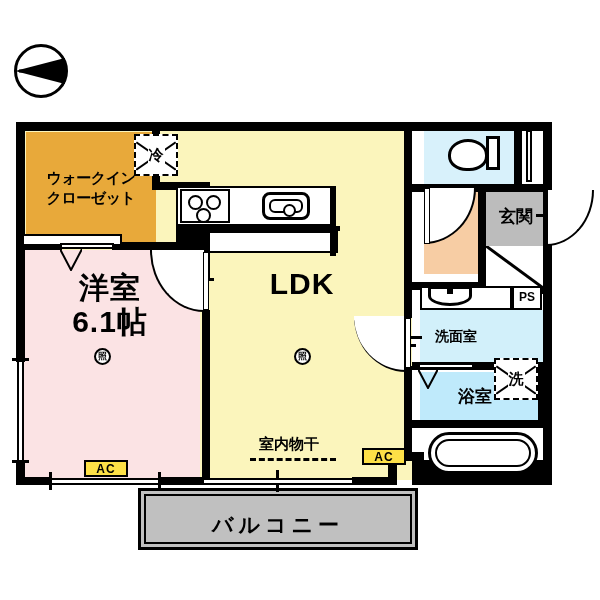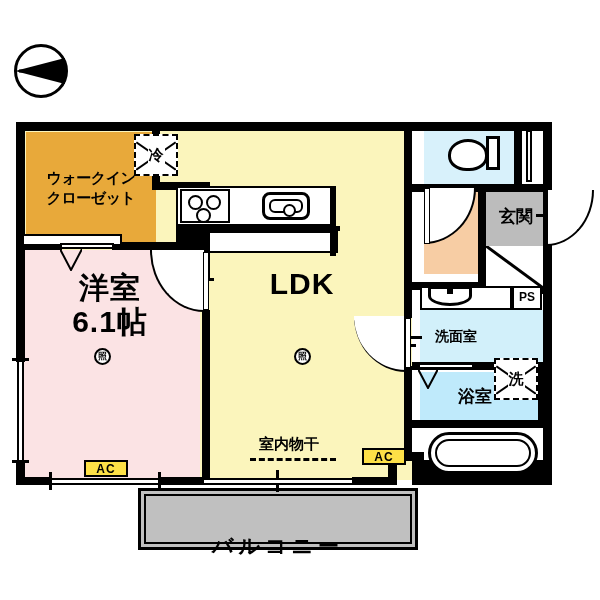--- a/index.html
+++ b/index.html
@@ -359,15 +359,15 @@
   <div class="abs lbl lbl-room-sm" style="left:420px; top:388px; width:110px;">浴室</div>
 
   <div class="abs lbl lbl-monohoshi" style="left:224px; top:436px; width:130px;">室内物干</div>
   <div class="abs dashline" style="left:250px; top:458px; width:86px;"></div>
 
   <div class="abs acbox" style="left:84px; top:460px; width:44px; height:17px;">AC</div>
   <div class="abs acbox" style="left:362px; top:448px; width:44px; height:17px;">AC</div>
 
   <div class="abs" style="left:138px; top:488px; width:280px; height:62px; border:3px solid #000; z-index:5; background:#c0c0c0;"></div>
   <div class="abs" style="left:144px; top:494px; width:268px; height:50px; border:2px solid #000; z-index:6;"></div>
-  <div class="abs lbl lbl-balcony" style="left:144px; top:535px; width:268px; z-index:13;">バルコニー</div>
+  <div class="abs lbl lbl-balcony" style="left:144px; top:514px; width:268px; z-index:13;">バルコニー</div>
 
 </div>
 
 </body></html>

